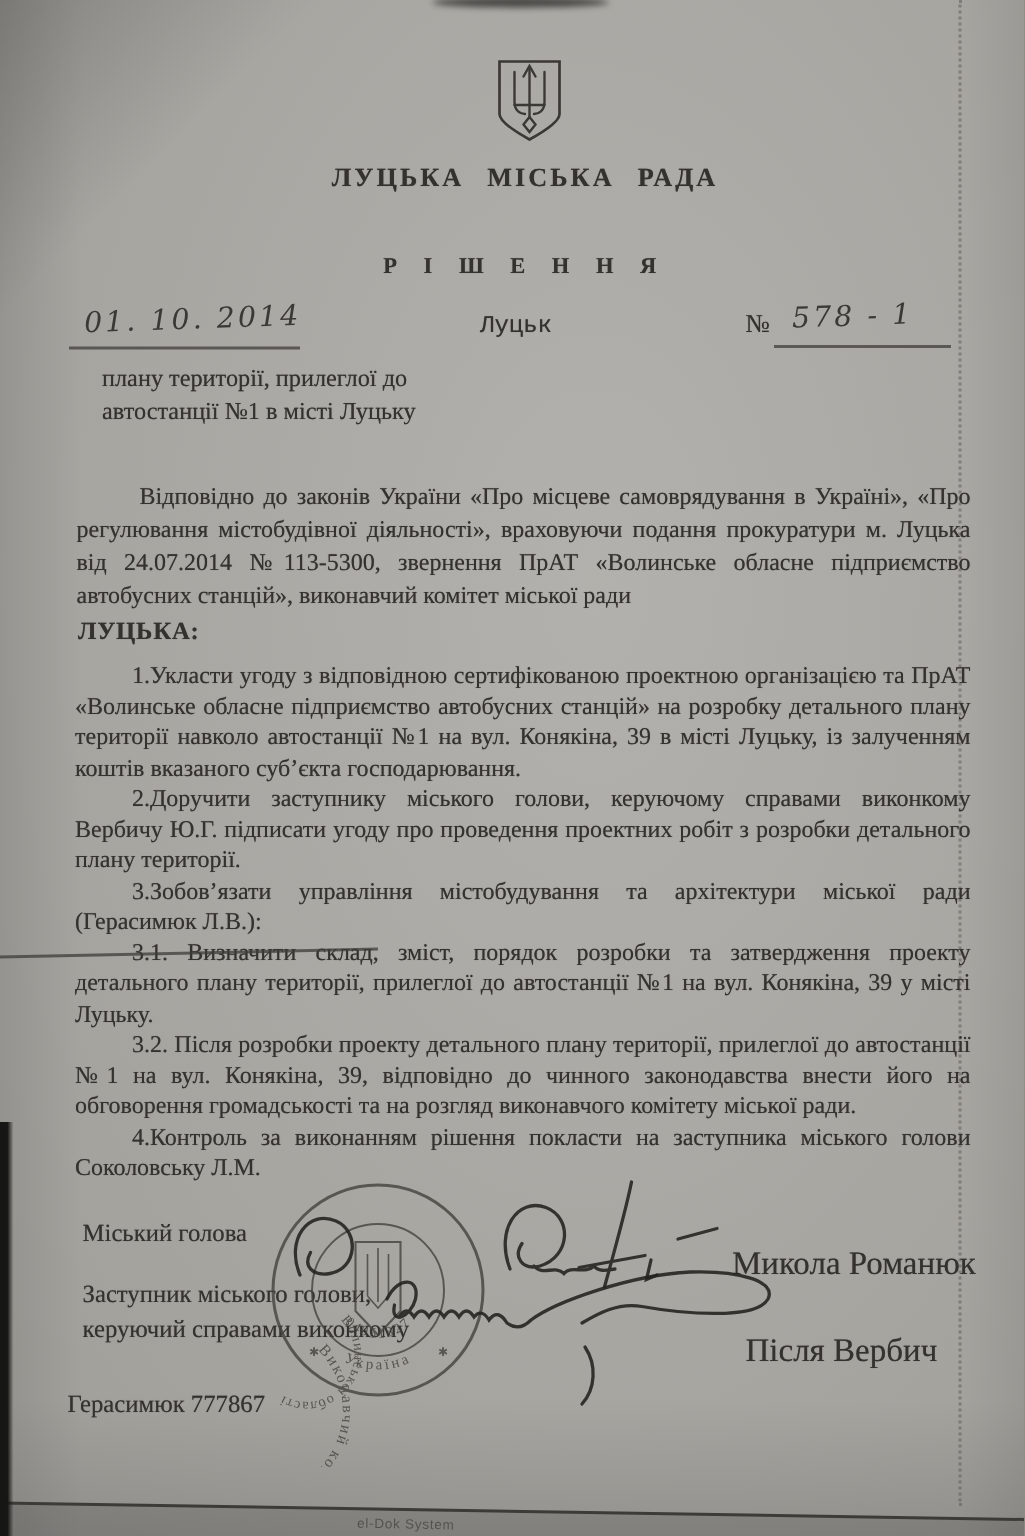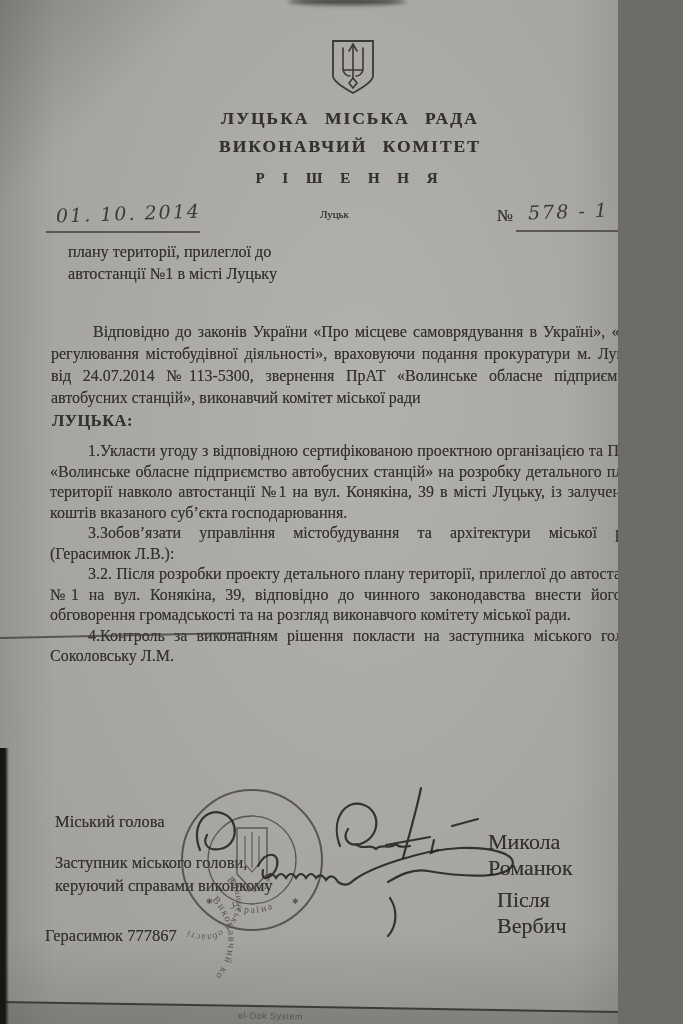--- a/index.html
+++ b/index.html
@@ -1,18 +1,18 @@
 <!DOCTYPE html>
 <html><head>
 <meta charset="utf-8">
 <style>
   html,body{margin:0;padding:0;}
   body{background:#6e6c68;font-family:"Liberation Serif","DejaVu Serif",serif;}
   #scan{
-    position:relative;width:618px;height:1024px;overflow:hidden;
+    position:relative;width:683px;height:1024px;overflow:hidden;
     background-color:#aaa8a3;
     background-image:
       linear-gradient(135deg, rgba(55,53,50,.28) 0px, rgba(55,53,50,0) 150px),
       linear-gradient(90deg, rgba(60,58,55,.14) 0px, rgba(60,58,55,0) 55px),
       linear-gradient(270deg, rgba(60,58,55,.10) 0px, rgba(60,58,55,0) 45px),
       linear-gradient(0deg, rgba(55,53,50,.16) 0px, rgba(55,53,50,0) 90px),
       radial-gradient(ellipse at 58% 38%, rgba(255,255,255,.10), rgba(0,0,0,.05) 92%);
     color:#34322f;
   }
   .abs{position:absolute;}
@@ -47,42 +47,43 @@
       <path d="M13,9 V29 C13,35 17,37 20,37"></path>
       <path d="M33,9 V29 C33,35 29,37 26,37"></path>
       <path d="M23,7 V39"></path>
       <path d="M19,12 L23,5 L27,12"></path>
       <path d="M13,31 H33"></path>
       <path d="M23,39 l4,5 -4,5 -4,-5 Z"></path>
     </g>
   </svg>
 
   <div class="abs center-head doc-text org" style="top:108px;">ЛУЦЬКА МІСЬКА РАДА</div>
-  <div class="abs center-head doc-text org" style="top:136px;">ВИКОНАВЧИЙ КОМІТЕТ</div>
   <div class="abs center-head doc-text doctype" style="top:170px;">Р І Ш Е Н Н Я</div>
 
   <div class="abs hand" style="left:56px;top:202px;transform:rotate(-2deg);">01. 10. 2014</div>
   <div class="abs uline" style="left:46px;top:231px;width:154px;"></div>
-  <div class="abs doc-text" style="left:320px;top:208px;font-size:11px;">Луцьк</div>
+  <div class="abs doc-text" style="left:320px;top:208px;font-size:16px;font-family:Liberation Mono, monospace;">Луцьк</div>
   <div class="abs doc-text" style="left:497px;top:206px;font-size:17px;">№</div>
   <div class="abs hand" style="left:528px;top:200px;transform:rotate(-2deg);">578 - 1</div>
   <div class="abs uline" style="left:516px;top:230px;width:118px;"></div>
 
   <div class="abs doc-text" style="left:68px;top:241px;width:330px;font-size:16.2px;line-height:22px;">
     <div>плану території, прилеглої до</div>
     <div>автостанції №1 в місті Луцьку</div>
   </div>
 
   <p class="abs doc-text para" style="left:50px;top:320px;width:596px;text-indent:42px;">Відповідно до законів України «Про місцеве самоврядування в Україні», «Про регулювання містобудівної діяльності», враховуючи подання прокуратури м. Луцька від 24.07.2014 №113-5300, звернення ПрАТ «Волинське обласне підприємство автобусних станцій»,   виконавчий комітет  міської ради</p>
 
   <div class="abs doc-text" style="left:52px;top:411px;font-weight:bold;font-size:16.5px;letter-spacing:.5px;">ЛУЦЬКА:</div>
 
   <div class="abs doc-text" style="left:50px;top:421px;width:597px;margin-top:20px;">
     <p class="item">1.Укласти  угоду з відповідною сертифікованою проектною організацією та ПрАТ «Волинське обласне підприємство автобусних станцій» на розробку детального плану території навколо автостанції №1  на вул. Конякіна, 39 в місті Луцьку, із залученням коштів вказаного суб’єкта господарювання.</p>
+    <p class="item">2.Доручити заступнику міського голови, керуючому справами виконкому Вербичу Ю.Г. підписати угоду про проведення проектних робіт з розробки детального плану території.</p>
     <p class="item">3.Зобов’язати управління містобудування та архітектури міської ради (Герасимюк Л.В.):</p>
+    <p class="item">3.1. Визначити склад, зміст, порядок розробки та затвердження проекту детального плану території, прилеглої до автостанції №1 на вул. Конякіна, 39 у місті Луцьку.</p>
     <p class="item">3.2. Після розробки проекту детального плану території, прилеглої до автостанції №1 на вул. Конякіна, 39,  відповідно до чинного законодавства внести його на обговорення громадськості та на розгляд  виконавчого комітету міської ради.</p>
     <p class="item">4.Контроль  за  виконанням  рішення  покласти  на  заступника  міського голови Соколовську Л.М.</p>
   </div>
 
   <div class="abs crease" style="left:0;top:637px;width:252px;"></div>
 
   <div class="abs doc-text sig-role" style="left:55px;top:812px;">Міський голова</div>
   <div class="abs doc-text sig-role" style="left:55px;top:853px;">Заступник міського голови,</div>
   <div class="abs doc-text sig-role" style="left:55px;top:876px;">керуючий справами виконкому</div>
   <div class="abs doc-text sig-role" style="left:45px;top:926px;">Герасимюк 777867</div>

